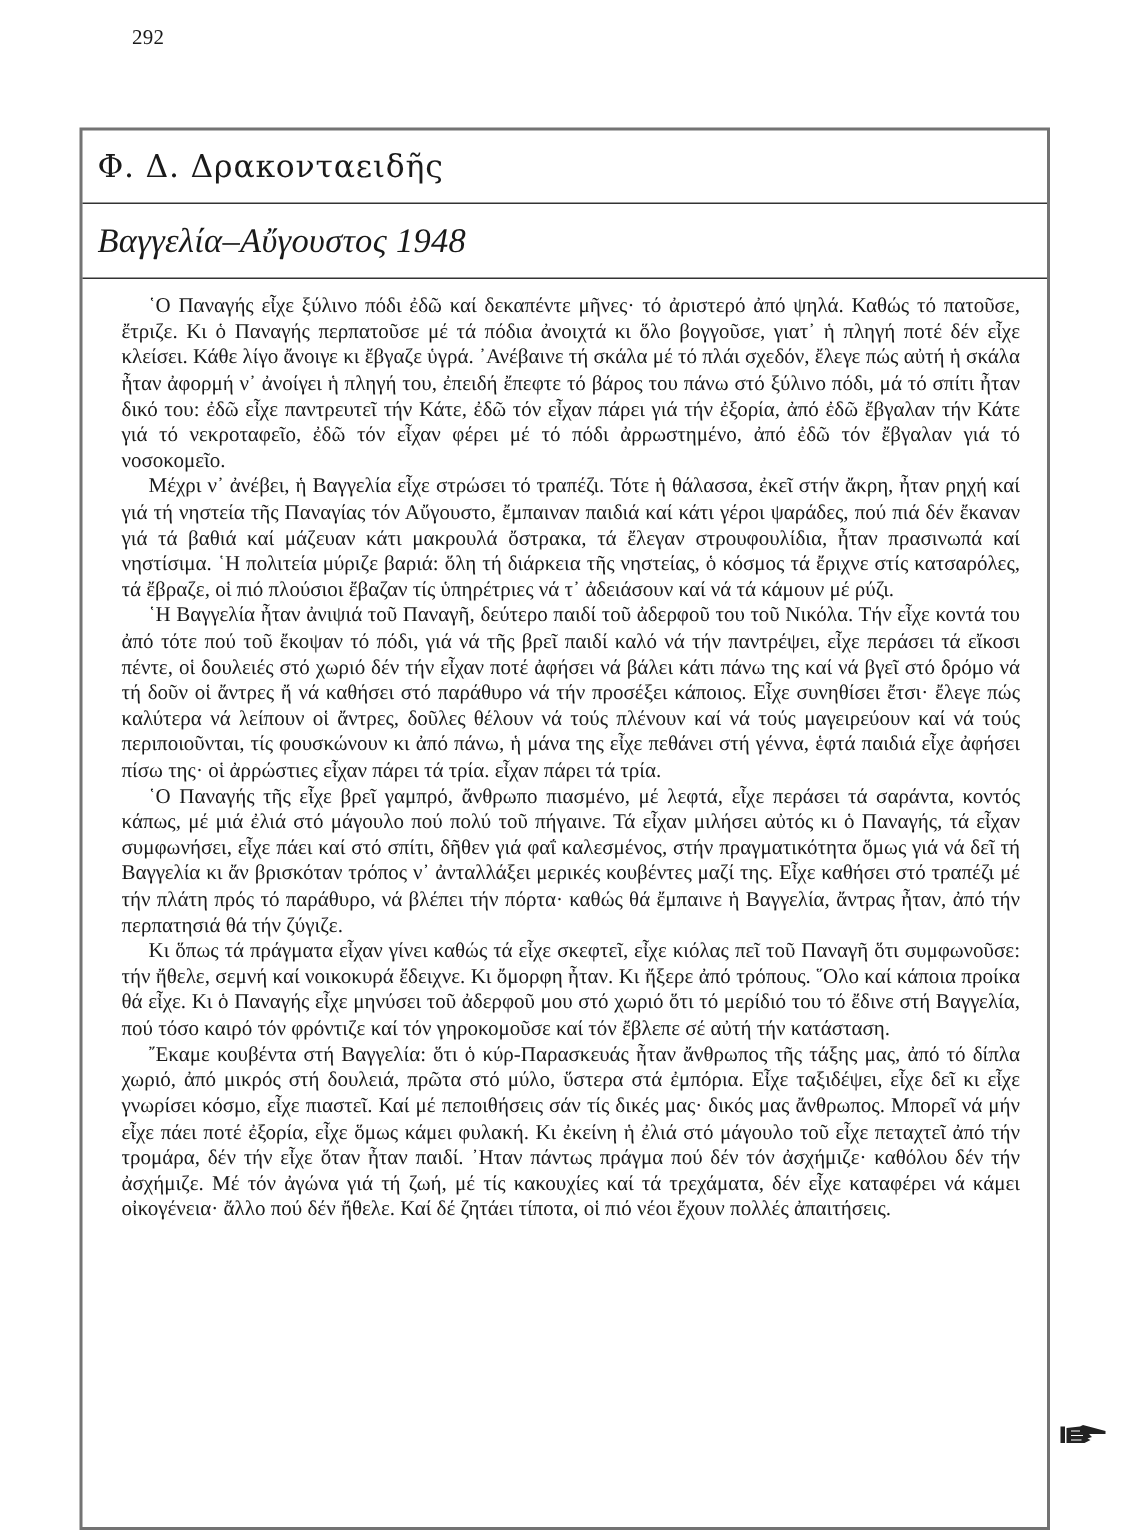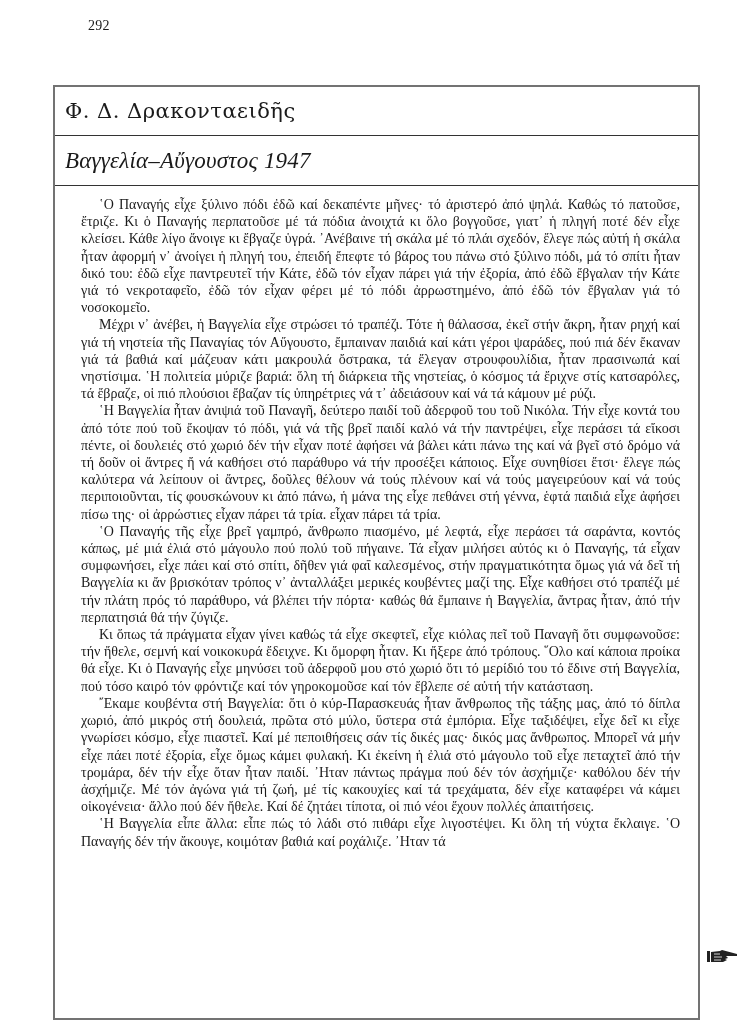--- a/index.html
+++ b/index.html
@@ -42,30 +42,29 @@
 </head>
 <body>
 
 <div class="page-number">292</div>
 
 <div class="frame">
   <div class="author-row">
     <span class="author">Φ. Δ. Δρακονταειδῆς</span>
   </div>
   <div class="title-row">
-    <span class="title">Βαγγελία–Αὔγουστος 1947</span>
+    <span class="title">Βαγγελία–Αὔγουστος 1948</span>
   </div>
   <div class="body-text">
     <p>῾Ο Παναγής εἶχε ξύλινο πόδι ἐδῶ καί δεκαπέντε μῆνες· τό ἀριστερό ἀπό ψηλά. Καθώς τό πατοῦσε, ἔτριζε. Κι ὁ Παναγής περπατοῦσε μέ τά πόδια ἀνοιχτά κι ὅλο βογγοῦσε, γιατ᾽ ἡ πληγή ποτέ δέν εἶχε κλείσει. Κάθε λίγο ἄνοιγε κι ἔβγαζε ὑγρά. ᾽Ανέβαινε τή σκάλα μέ τό πλάι σχεδόν, ἔλεγε πώς αὐτή ἡ σκάλα ἦταν ἀφορμή ν᾽ ἀνοίγει ἡ πληγή του, ἐπειδή ἔπεφτε τό βάρος του πάνω στό ξύλινο πόδι, μά τό σπίτι ἦταν δικό του: ἐδῶ εἶχε παντρευτεῖ τήν Κάτε, ἐδῶ τόν εἶχαν πάρει γιά τήν ἐξορία, ἀπό ἐδῶ ἔβγαλαν τήν Κάτε γιά τό νεκροταφεῖο, ἐδῶ τόν εἶχαν φέρει μέ τό πόδι ἀρρωστημένο, ἀπό ἐδῶ τόν ἔβγαλαν γιά τό νοσοκομεῖο.</p>
     <p>Μέχρι ν᾽ ἀνέβει, ἡ Βαγγελία εἶχε στρώσει τό τραπέζι. Τότε ἡ θάλασσα, ἐκεῖ στήν ἄκρη, ἦταν ρηχή καί γιά τή νηστεία τῆς Παναγίας τόν Αὔγουστο, ἔμπαιναν παιδιά καί κάτι γέροι ψαράδες, πού πιά δέν ἔκαναν γιά τά βαθιά καί μάζευαν κάτι μακρουλά ὄστρακα, τά ἔλεγαν στρουφουλίδια, ἦταν πρασινωπά καί νηστίσιμα. ῾Η πολιτεία μύριζε βαριά: ὅλη τή διάρκεια τῆς νηστείας, ὁ κόσμος τά ἔριχνε στίς κατσαρόλες, τά ἔβραζε, οἱ πιό πλούσιοι ἔβαζαν τίς ὑπηρέτριες νά τ᾽ ἀδειάσουν καί νά τά κάμουν μέ ρύζι.</p>
     <p>῾Η Βαγγελία ἦταν ἀνιψιά τοῦ Παναγῆ, δεύτερο παιδί τοῦ ἀδερφοῦ του τοῦ Νικόλα. Τήν εἶχε κοντά του ἀπό τότε πού τοῦ ἔκοψαν τό πόδι, γιά νά τῆς βρεῖ παιδί καλό νά τήν παντρέψει, εἶχε περάσει τά εἴκοσι πέντε, οἱ δουλειές στό χωριό δέν τήν εἶχαν ποτέ ἀφήσει νά βάλει κάτι πάνω της καί νά βγεῖ στό δρόμο νά τή δοῦν οἱ ἄντρες ἤ νά καθήσει στό παράθυρο νά τήν προσέξει κάποιος. Εἶχε συνηθίσει ἔτσι· ἔλεγε πώς καλύτερα νά λείπουν οἱ ἄντρες, δοῦλες θέλουν νά τούς πλένουν καί νά τούς μαγειρεύουν καί νά τούς περιποιοῦνται, τίς φουσκώνουν κι ἀπό πάνω, ἡ μάνα της εἶχε πεθάνει στή γέννα, ἑφτά παιδιά εἶχε ἀφήσει πίσω της· οἱ ἀρρώστιες εἶχαν πάρει τά τρία. εἶχαν πάρει τά τρία.</p>
     <p>῾Ο Παναγής τῆς εἶχε βρεῖ γαμπρό, ἄνθρωπο πιασμένο, μέ λεφτά, εἶχε περάσει τά σαράντα, κοντός κάπως, μέ μιά ἐλιά στό μάγουλο πού πολύ τοῦ πήγαινε. Τά εἶχαν μιλήσει αὐτός κι ὁ Παναγής, τά εἶχαν συμφωνήσει, εἶχε πάει καί στό σπίτι, δῆθεν γιά φαΐ καλεσμένος, στήν πραγματικότητα ὅμως γιά νά δεῖ τή Βαγγελία κι ἄν βρισκόταν τρόπος ν᾽ ἀνταλλάξει μερικές κουβέντες μαζί της. Εἶχε καθήσει στό τραπέζι μέ τήν πλάτη πρός τό παράθυρο, νά βλέπει τήν πόρτα· καθώς θά ἔμπαινε ἡ Βαγγελία, ἄντρας ἦταν, ἀπό τήν περπατησιά θά τήν ζύγιζε.</p>
     <p>Κι ὅπως τά πράγματα εἶχαν γίνει καθώς τά εἶχε σκεφτεῖ, εἶχε κιόλας πεῖ τοῦ Παναγῆ ὅτι συμφωνοῦσε: τήν ἤθελε, σεμνή καί νοικοκυρά ἔδειχνε. Κι ὄμορφη ἦταν. Κι ἤξερε ἀπό τρόπους. ῞Ολο καί κάποια προίκα θά εἶχε. Κι ὁ Παναγής εἶχε μηνύσει τοῦ ἀδερφοῦ μου στό χωριό ὅτι τό μερίδιό του τό ἔδινε στή Βαγγελία, πού τόσο καιρό τόν φρόντιζε καί τόν γηροκομοῦσε καί τόν ἔβλεπε σέ αὐτή τήν κατάσταση.</p>
     <p>῎Εκαμε κουβέντα στή Βαγγελία: ὅτι ὁ κύρ-Παρασκευάς ἦταν ἄνθρωπος τῆς τάξης μας, ἀπό τό δίπλα χωριό, ἀπό μικρός στή δουλειά, πρῶτα στό μύλο, ὕστερα στά ἐμπόρια. Εἶχε ταξιδέψει, εἶχε δεῖ κι εἶχε γνωρίσει κόσμο, εἶχε πιαστεῖ. Καί μέ πεποιθήσεις σάν τίς δικές μας· δικός μας ἄνθρωπος. Μπορεῖ νά μήν εἶχε πάει ποτέ ἐξορία, εἶχε ὅμως κάμει φυλακή. Κι ἐκείνη ἡ ἐλιά στό μάγουλο τοῦ εἶχε πεταχτεῖ ἀπό τήν τρομάρα, δέν τήν εἶχε ὅταν ἦταν παιδί. ᾽Ηταν πάντως πράγμα πού δέν τόν ἀσχήμιζε· καθόλου δέν τήν ἀσχήμιζε. Μέ τόν ἀγώνα γιά τή ζωή, μέ τίς κακουχίες καί τά τρεχάματα, δέν εἶχε καταφέρει νά κάμει οἰκογένεια· ἄλλο πού δέν ἤθελε. Καί δέ ζητάει τίποτα, οἱ πιό νέοι ἔχουν πολλές ἀπαιτήσεις.</p>
-    <p>῾Η Βαγγελία εἶπε ἄλλα: εἶπε πώς τό λάδι στό πιθάρι εἶχε λιγοστέψει. Κι ὅλη τή νύχτα ἔκλαιγε. ῾Ο Παναγής δέν τήν ἄκουγε, κοιμόταν βαθιά καί ροχάλιζε. ᾽Ηταν τά</p>
   </div>
 </div>
 
 <svg class="pointer-icon" viewBox="0 0 32 16">
   <rect x="1" y="3" width="3" height="11" fill="#222"></rect>
   <path d="M5 4 L14 3 L16 2 L31 6 L31 8 L20 8 L22 10 L19 11 L21 12 L17 14 L5 14 Z" fill="#222"></path>
   <path d="M8 6 L14 6 M8 9 L16 9 M8 12 L15 12" stroke="#fff" stroke-width="0.8"></path>
 </svg>
 
 </body></html>

